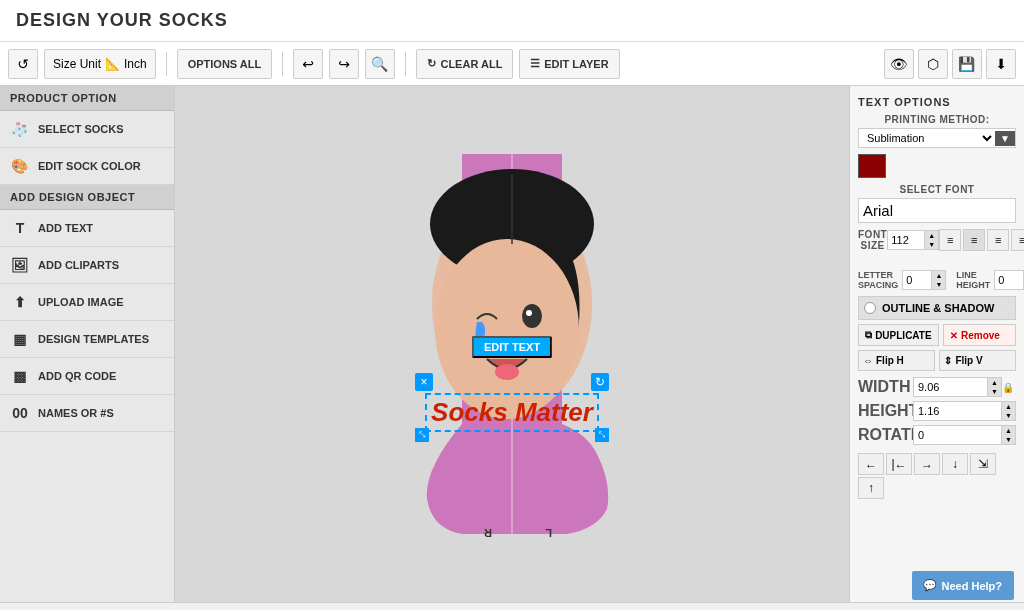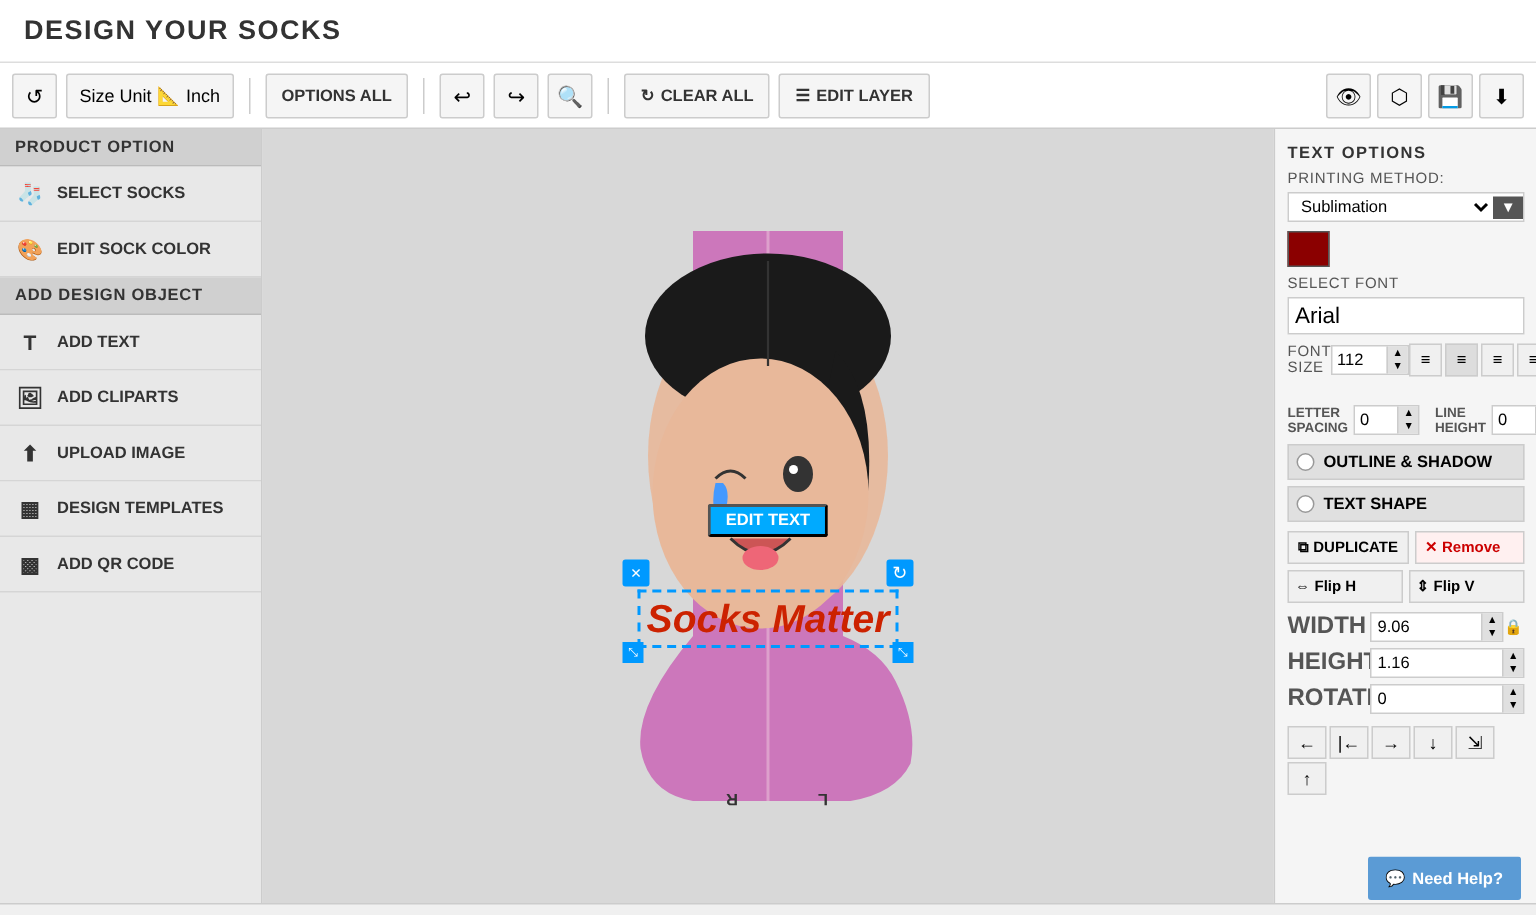--- a/index.html
+++ b/index.html
@@ -27,21 +27,21 @@
     .sidebar-item-icon { width: 20px; height: 20px; display: flex; align-items: center; justify-content: center; font-size: 14px; }
 
     
     .canvas-area { flex: 1; background: #d8d8d8; display: flex; align-items: center; justify-content: center; position: relative; overflow: hidden; }
     
     .text-edit-bar { position: absolute; bottom: 90px; left: 50%; transform: translateX(-50%); background: #00aaff; color: #fff; font-size: 11px; font-weight: bold; padding: 3px 10px; cursor: pointer; white-space: nowrap; border-radius: 2px; }
 
     
     .right-sidebar { width: 175px; background: #f5f5f5; border-left: 1px solid #ccc; flex-shrink: 0; display: flex; flex-direction: column; gap: 0; overflow-y: auto; padding: 10px 8px; }
     .text-options-title { font-size: 11px; font-weight: bold; color: #333; letter-spacing: 1px; margin-bottom: 6px; }
-    .field-label { font-size: 10px; color: #555; margin-bottom: 3px; font-weight: normal; letter-spacing: 0.5px; }
+    .field-label { font-size: 10px; color: #555; margin-bottom: 3px; font-weight: bold; letter-spacing: 0.5px; text-align: center; }
     .select-row { display: flex; align-items: center; border: 1px solid #ccc; background: #fff; margin-bottom: 6px; }
     .select-row select { border: none; background: transparent; flex: 1; font-size: 11px; padding: 3px 4px; outline: none; }
     .select-arrow { background: #555; color: #fff; padding: 2px 5px; font-size: 10px; cursor: pointer; }
     .color-swatch { width: 28px; height: 24px; background: #8B0000; border: 1px solid #555; margin-bottom: 6px; cursor: pointer; }
     .font-row { display: flex; align-items: center; border: 1px solid #ccc; background: #fff; margin-bottom: 6px; }
     .font-row input { border: none; background: transparent; flex: 1; font-size: 15px; padding: 3px 4px; outline: none; }
     .font-row-btn { background: #555; color: #fff; padding: 2px 5px; font-size: 10px; cursor: pointer; }
     .num-row { display: flex; align-items: center; gap: 0; margin-bottom: 19px; }
     .num-input-group { display: flex; align-items: center; border: 1px solid #ccc; background: #fff; }
     .num-input-group input { width: 36px; border: none; background: transparent; font-size: 11px; padding: 2px 3px; outline: none; text-align: left; }
@@ -138,20 +138,24 @@
       <span>UPLOAD IMAGE</span>
     </div>
     <div class="sidebar-item">
       <span class="sidebar-item-icon">▦</span>
       <span>DESIGN TEMPLATES</span>
     </div>
     <div class="sidebar-item">
       <span class="sidebar-item-icon">▩</span>
       <span>ADD QR CODE</span>
     </div>
+    <div class="sidebar-item">
+      <span class="sidebar-item-icon">00</span>
+      <span>NAMES OR #S</span>
+    </div>
   </div>
 
   <div class="canvas-area">
     <div class="sock-wrapper">
 
       <svg width="220" height="400" viewBox="0 0 220 400">
 
         <path d="M 60 10 L 160 10 L 160 280 Q 185 290 195 310 Q 210 340 205 365 Q 195 385 165 390 L 60 390 Q 30 385 25 355 Q 22 325 60 280 Z" fill="#cc77bb"></path>
 
         <line x1="110" y1="10" x2="110" y2="390" stroke="#dda0cc" stroke-width="2"></line>
@@ -257,24 +261,20 @@
           <button class="num-spin-btn">▼</button>
         </div>
       </div>
     </div>
 
     <button class="outline-btn">
       <div class="radio-dot"></div>
       <span>OUTLINE &amp; SHADOW</span>
     </button>
 
-    <button class="text-shape-btn">
-      <div class="radio-dot"></div>
-      <span>TEXT SHAPE</span>
-    </button>
 
     <div class="action-row">
       <button class="dup-btn">
         <span>⧉</span>
         <span>DUPLICATE</span>
       </button>
       <button class="remove-btn">
         <span style="color:#c00;">✕</span>
         <span>Remove</span>
       </button>

